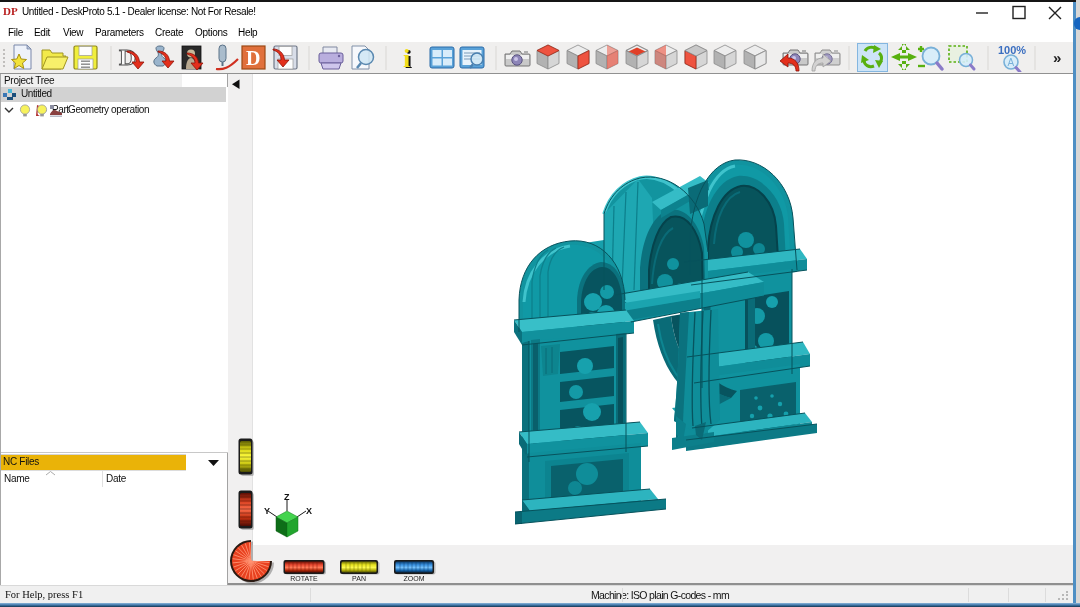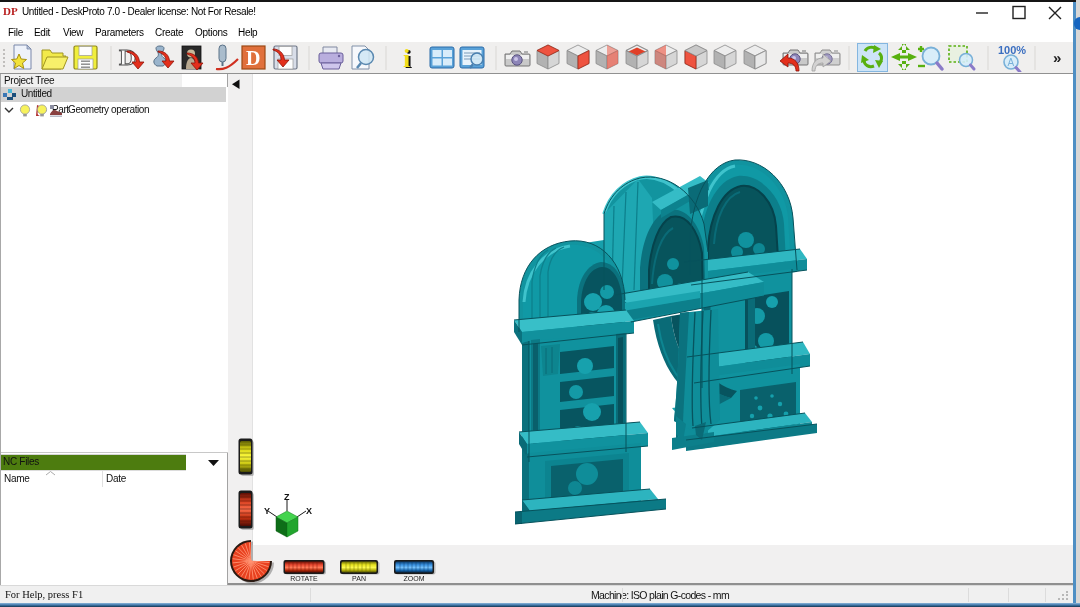--- a/index.html
+++ b/index.html
@@ -11,35 +11,35 @@
 #title-text{left:22px;top:6px;font-size:10px;color:#000;letter-spacing:-0.35px;}
 #logo{left:3px;top:3px;width:16px;height:17px;font-family:Liberation Serif, serif;font-weight:bold;font-size:11px;color:#b81e1e;line-height:17px;}
 #menubar{left:0;top:24px;width:1073px;height:18px;background:#fff;font-size:10px;color:#000;letter-spacing:-0.3px;}
 #menubar span{position:absolute;top:3px;}
 #toolbar{left:0;top:42px;width:1073px;height:31px;background:#f0efee;border-bottom:1px solid #919191;}
 #leftpanel{left:0;top:74px;width:227px;height:511px;background:#fff;border-right:1px solid #a3a3a3;}
 #pt-header{left:0;top:0;width:182px;height:13px;background:#f0f0f0;border-bottom:1px solid #e3e3e3;font-size:10px;letter-spacing:-0.3px;color:#111;}
 #pt-header div{position:absolute;left:4px;top:1px;}
 #tree{left:0;top:13px;width:226px;height:365px;background:#fff;border-bottom:1px solid #c8c8c8;padding-left:44px;}
 .trow{position:absolute;left:0;width:226px;height:15px;font-size:10px;letter-spacing:-0.4px;color:#111;}
-#ncbar{left:0;top:380px;width:186px;height:15px;background:#4d7c0f;border-top:1px solid #d5d5d5;border-bottom:1px solid #dcdcdc;font-size:10px;letter-spacing:-0.3px;color:#111;}
+#ncbar{left:0;top:380px;width:186px;height:15px;background:#eab308;border-top:1px solid #d5d5d5;border-bottom:1px solid #dcdcdc;font-size:10px;letter-spacing:-0.3px;color:#111;}
 #nchead{left:0;top:397px;width:226px;height:16px;background:#fff;font-size:10px;letter-spacing:-0.3px;color:#111;}
 #statusbar{left:0;top:585px;width:1076px;height:18px;background:#f0f0f0;border-top:1px solid #d9d9d9;font-size:10.5px;color:#111;}
 #bottomstrip{left:0;top:603px;width:1080px;height:4px;background:linear-gradient(#8db6dc,#3a72a4 55%,#17354f);}
 #viewport{left:228px;top:74px;width:845px;height:511px;background:#fff;}
 #rightstrip{left:1076px;top:0;width:4px;height:603px;background:#d8d7d6;}
 #rightborder{left:1073px;top:2px;width:3px;height:601px;background:#4e8fc4;}
 #bluedot{left:1074px;top:17px;width:12px;height:13px;background:#1565c0;border-radius:7px;}
 </style>
 </head>
 <body>
 <div class="abs" id="titlebar"></div>
 <div class="abs" id="topline"></div>
 <div class="abs" id="logo">DP</div>
-<div class="abs" id="title-text">Untitled - DeskProto 7.0 - Dealer license: Not For Resale!</div>
+<div class="abs" id="title-text">Untitled - DeskProto 5.1 - Dealer license: Not For Resale!</div>
 <svg class="abs" id="winbtns" style="left:960px;top:2px;" width="113" height="22" viewBox="0 0 113 22">
   <line x1="16" y1="11" x2="28" y2="11" stroke="#222" stroke-width="1.4"></line>
   <rect x="53" y="4.5" width="12" height="12" fill="none" stroke="#222" stroke-width="1.4"></rect>
   <path d="M89 5 L101 17 M101 5 L89 17" stroke="#222" stroke-width="1.4"></path>
 </svg>
 <div class="abs" id="menubar">
   <span style="left:8px;">File</span>
   <span style="left:34px;">Edit</span>
   <span style="left:63px;">View</span>
   <span style="left:95px;">Parameters</span>

